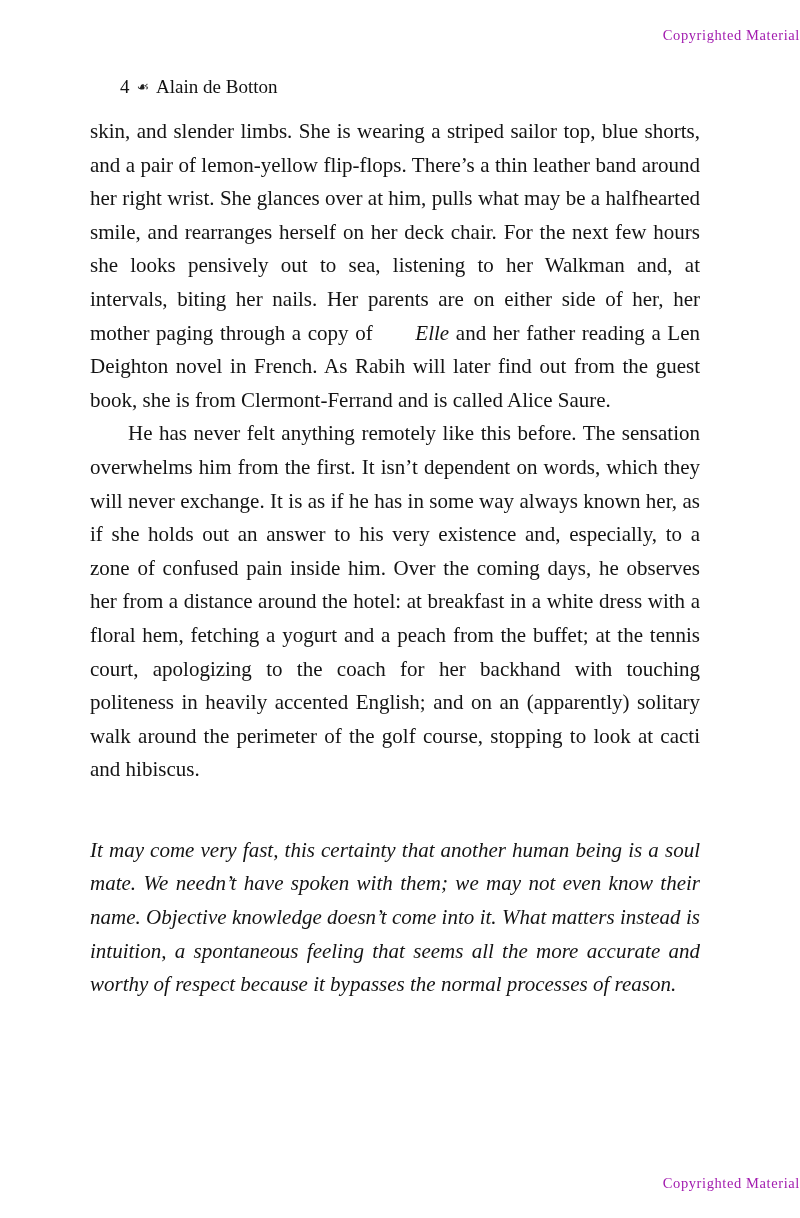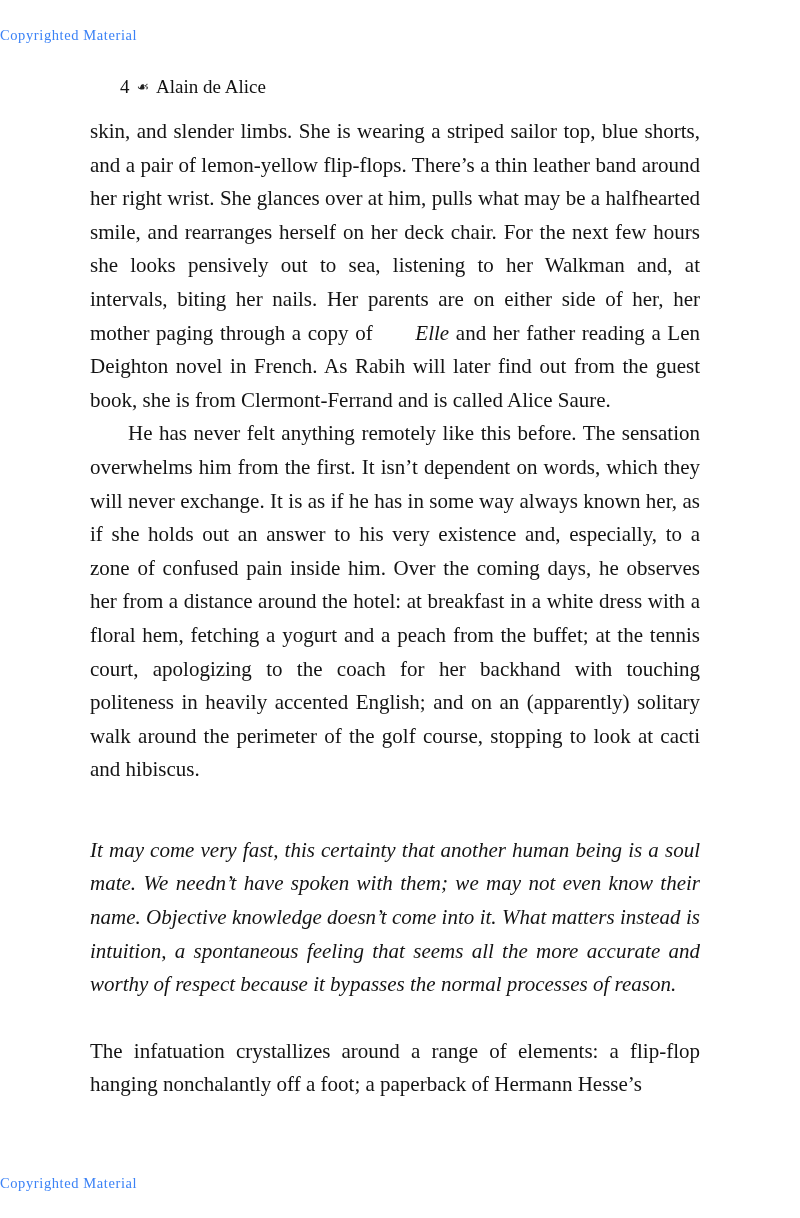--- a/index.html
+++ b/index.html
@@ -15,25 +15,25 @@
     position: relative;
     width: 800px;
     height: 1218px;
     background: #ffffff;
     font-family: "Liberation Serif", "DejaVu Serif", serif;
     color: #141414;
   }
 
   .notice {
     width: 100%;
-    text-align: left;
+    text-align: right;
     font-family: "Liberation Serif", "DejaVu Serif", serif;
     font-size: 14.5px;
     letter-spacing: 0.6px;
-    color: #3b82f6;
+    color: #a21caf;
   }
 
   .notice.top {
     padding-top: 27px;
   }
 
   .notice.bottom {
     position: absolute;
     left: 0;
     bottom: 26px;
@@ -86,30 +86,29 @@
   }
 </style>
 </head>
 <body>
 
 <div class="page">
 
   <div class="notice top">Copyrighted Material</div>
 
   <div class="header">
-    <span>4</span><span class="orn">❧</span><span>Alain de Alice</span>
+    <span>4</span><span class="orn">❧</span><span>Alain de Botton</span>
   </div>
 
   <div class="bodytext">
 
     <p class="para"><span>skin, and slender limbs. She is wearing a striped sailor top, blue shorts, and a pair of lemon-yellow flip-flops. There’s a thin leather band around her right wrist. She glances over at him, pulls what may be a halfhearted smile, and rearranges herself on her deck chair. For the next few hours she looks pensively out to sea, listening to her Walkman and, at intervals, biting her nails. Her parents are on either side of her, her mother paging through a copy of </span><span class="ital">Elle</span><span> and her father reading a Len Deighton novel in French. As Rabih will later find out from the guest book, she is from Clermont-Ferrand and is called Alice Saure.</span></p>
 
     <p class="para indent">He has never felt anything remotely like this before. The sensation overwhelms him from the first. It isn’t dependent on words, which they will never exchange. It is as if he has in some way always known her, as if she holds out an answer to his very existence and, especially, to a zone of confused pain inside him. Over the coming days, he observes her from a distance around the hotel: at breakfast in a white dress with a floral hem, fetching a yogurt and a peach from the buffet; at the tennis court, apologizing to the coach for her backhand with touching politeness in heavily accented English; and on an (apparently) solitary walk around the perimeter of the golf course, stopping to look at cacti and hibiscus.</p>
 
     <p class="para italic-block">It may come very fast, this certainty that another human being is a soul mate. We needn’t have spoken with them; we may not even know their name. Objective knowledge doesn’t come into it. What matters instead is intuition, a spontaneous feeling that seems all the more accurate and worthy of respect because it bypasses the normal processes of reason.</p>
 
-    <p class="para spaced">The infatuation crystallizes around a range of elements: a flip-flop hanging nonchalantly off a foot; a paperback of Hermann Hesse’s</p>
 
   </div>
 
   <div class="notice bottom">Copyrighted Material</div>
 
 </div>
 
 </body></html>

